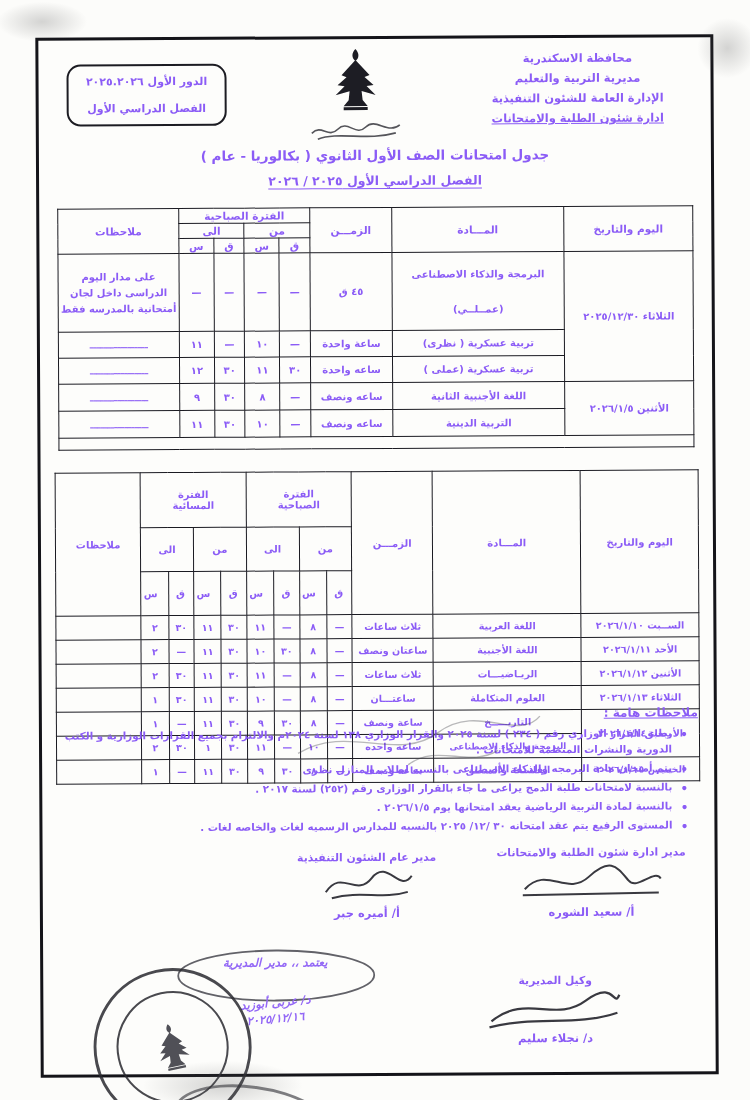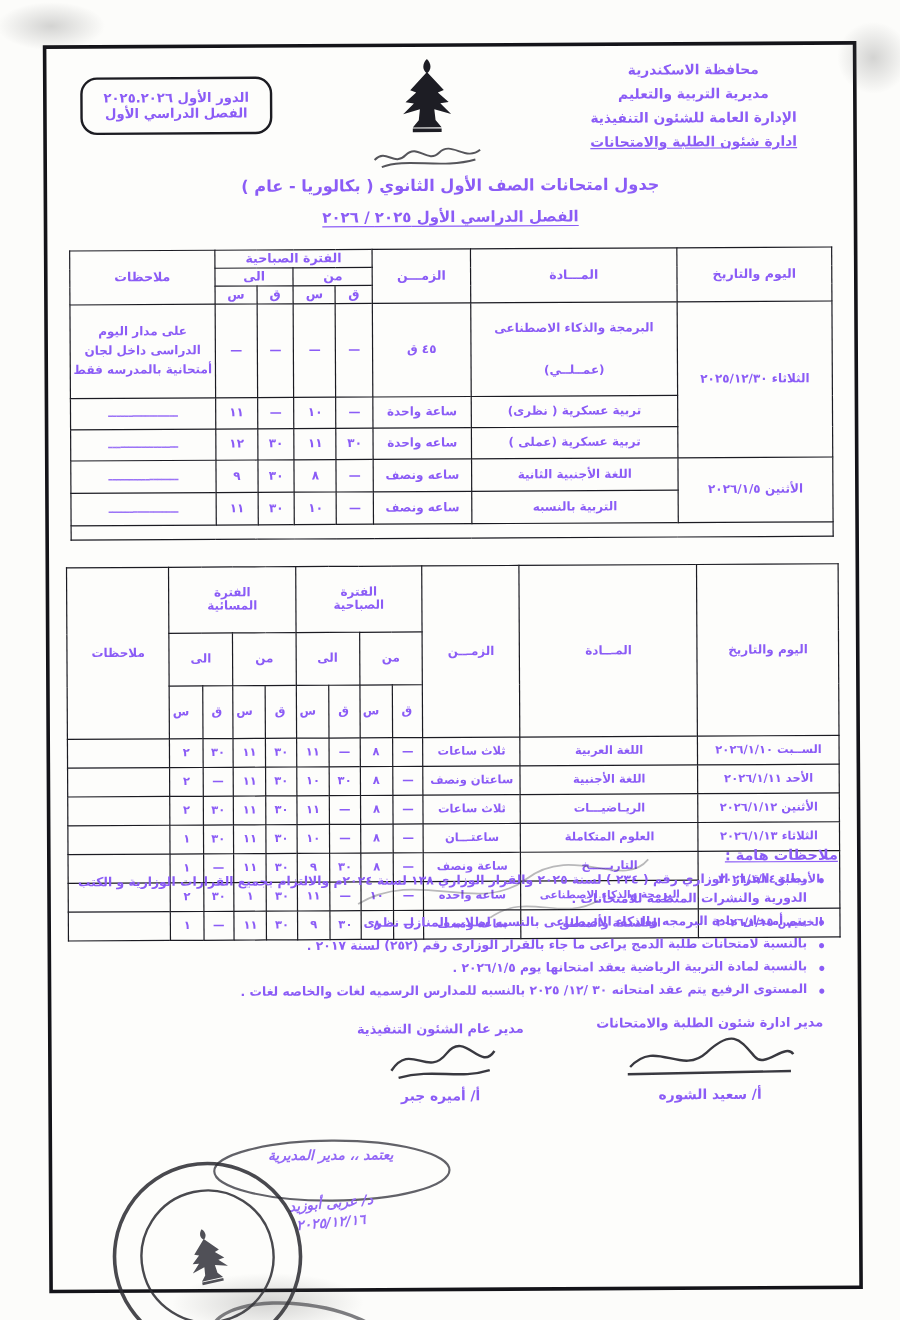--- a/index.html
+++ b/index.html
@@ -9,21 +9,21 @@
   .frame{position:absolute;left:38px;top:36px;width:672px;height:1034px;border:3px solid #141419;background:#fdfdfb;}
   .smudge{position:absolute;background:radial-gradient(closest-side,rgba(90,90,90,.25),rgba(90,90,90,0));pointer-events:none;}
 
   
   .hdr{position:absolute;top:8px;right:10px;left:10px;height:100px;}
   .org{position:absolute;right:8px;top:2px;width:230px;text-align:center;font-weight:bold;font-size:11.5px;line-height:1.75;}
   .org .u{text-decoration:underline;}
   .emblem{position:absolute;right:290px;top:0;width:110px;text-align:center;}
   .roundbox{position:absolute;left:18px;top:16px;width:140px;border:2px solid #1c1c22;border-radius:14px;
             padding:9px 8px;text-align:center;font-weight:bold;font-size:11px;line-height:1.2;}
-  .roundbox .b2{}
+  .roundbox .b2{margin-top:14px;}
   .title{position:absolute;top:108px;left:0;right:0;text-align:center;font-weight:bold;font-size:13.5px;}
   .subtitle{position:absolute;top:134px;left:0;right:0;text-align:center;font-weight:bold;font-size:12.5px;}
   .subtitle span{text-decoration:underline;text-underline-offset:3px;}
 
   
   table{border-collapse:collapse;table-layout:fixed;}
   th,td{border:1.7px solid #1b1b22;font-weight:bold;text-align:center;vertical-align:middle;padding:1px 2px;overflow:hidden;}
   .t1{position:absolute;top:168px;right:18px;width:636px;}
   .t1 th{font-size:10.5px;}
   .t1 td{font-size:10px;}
@@ -158,21 +158,21 @@
         <td rowspan="2" class="daycell">الأثنين ٢٠٢٦/١/٥</td>
         <td>اللغة الأجنبية الثانية</td>
         <td>ساعه ونصف</td>
         <td>—</td>
         <td>٨</td>
         <td>٣٠</td>
         <td>٩</td>
         <td class="dashline">ـــــــــــــــــ</td>
       </tr>
       <tr style="height:27px">
-        <td>التربية بالنسبه</td>
+        <td>التربية الدينية</td>
         <td>ساعه ونصف</td>
         <td>—</td>
         <td>١٠</td>
         <td>٣٠</td>
         <td>١١</td>
         <td class="dashline">ـــــــــــــــــ</td>
       </tr>
       <tr style="height:12px">
         <td colspan="8" style="border-top:1.7px solid #1b1b22"></td>
       </tr>
@@ -346,20 +346,27 @@
 
       <div class="sigblock" style="right:248px;top:4px;width:180px">
         <div class="st">مدير عام الشئون التنفيذية</div>
         <svg class="squig" width="110" height="40" viewBox="0 0 110 40">
           <path d="M14 28 C30 4 44 34 60 14 S88 30 100 12 M20 34 C50 26 70 36 96 28" fill="none" stroke="#23232b" stroke-width="2" opacity=".9"></path>
         </svg>
         <div class="sn">أ/ أميره جبر</div>
       </div>
 
 
+      <div class="sigblock" style="right:70px;top:128px;width:160px">
+        <div class="st">وكيل المديرية</div>
+        <svg class="squig" width="140" height="42" viewBox="0 0 140 42">
+          <path d="M6 34 C40 6 70 36 100 14 S128 22 134 8 M4 40 C50 28 90 40 132 26" fill="none" stroke="#23232b" stroke-width="2.2" opacity=".9"></path>
+        </svg>
+        <div class="sn">د/ نجلاء سليم</div>
+      </div>
 
       <div class="sigblock hand" style="right:330px;top:108px;width:200px">
         <svg class="scrib" style="top:-10px;right:-6px" width="210" height="64" viewBox="0 0 210 64">
           <ellipse cx="105" cy="30" rx="98" ry="25" fill="none" stroke="#2b2b33" stroke-width="1.8" opacity=".8"></ellipse>
         </svg>
         <div class="st" style="font-size:11.5px">يعتمد ،، مدير المديرية</div>
         <div class="sn" style="margin-top:26px;transform:rotate(-5deg)">د/ عربى أبوزيد</div>
         <div class="sn" style="transform:rotate(-5deg)">٢٠٢٥/١٢/١٦</div>
       </div>
 

